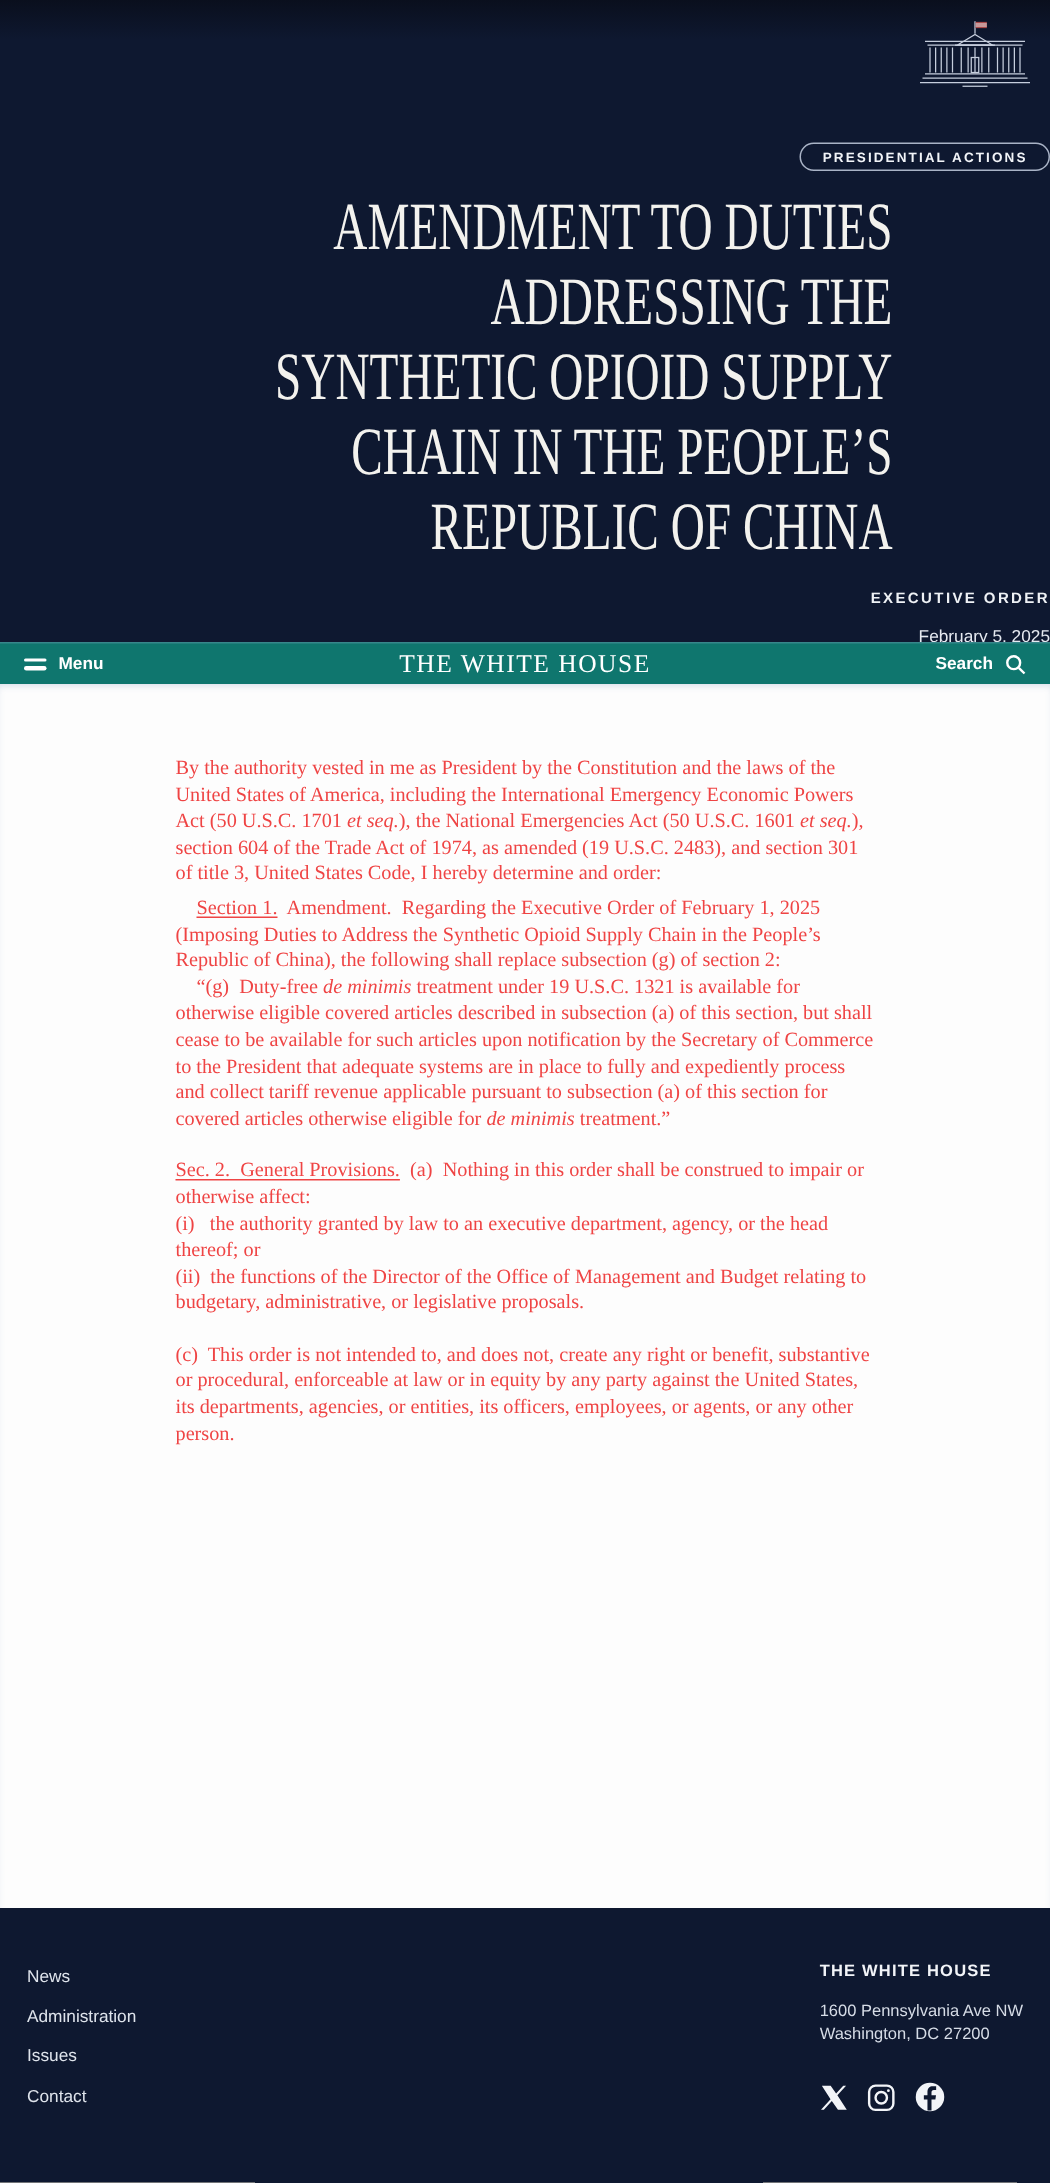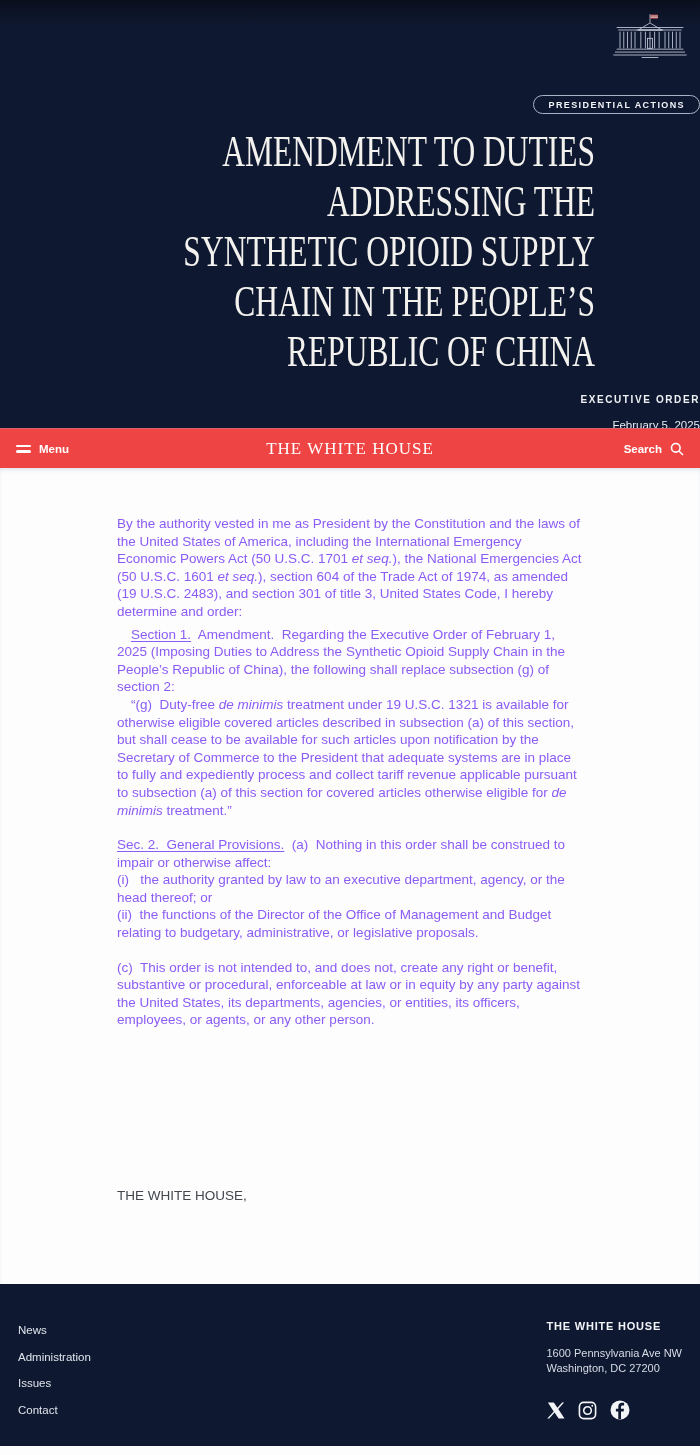--- a/index.html
+++ b/index.html
@@ -25,21 +25,21 @@
   }
   .title-line {
     display:block; font-size:45px; line-height:50px; white-space:nowrap;
     transform:scaleX(.70); transform-origin:50% 50%;
   }
   .kicker { margin-top:18px; color:#eef1f5; font-size:10px; font-weight:600; letter-spacing:1.6px; }
   .hero-date { margin-top:14px; color:#e6eaf1; font-size:11.5px;padding-left:48px; }
 
   
   .navbar {
-    height:40px; background:#ef4444; border-top:1px solid rgba(160,180,215,.28);
+    height:28px; background:#0f766e; border-top:1px solid rgba(160,180,215,.28);
     display:flex; align-items:center; justify-content:space-between; padding:4px 16px; position:relative;
   }
   .nav-btn {
     display:flex; align-items:center; gap:8px; background:none; border:none; cursor:pointer;
     color:#ffffff; font-family:"Liberation Sans", sans-serif; font-size:11.5px; font-weight:bold;
   }
   .menu-bars { display:inline-flex; flex-direction:column; gap:3px; }
   .menu-bars i { display:block; width:15px; height:2.5px; background:#fff; border-radius:2px; }
   .nav-brand {
     position:absolute; left:50%; top:50%; transform:translate(-50%,-50%);
@@ -47,33 +47,33 @@
     text-decoration:none; white-space:nowrap;
   }
 
   
   .main {
     height:816px; padding-top:47px; background:#fdfdfd; overflow:hidden;
     box-shadow:inset 0 3px 5px -2px rgba(110,140,180,.28);
   }
   .column { width:466px; margin:0 auto; }
   .article p {
-    font-size:13.5px; line-height:17.6px; color:#8b5cf6; white-space:pre-wrap;
+    font-size:13.5px; line-height:17.6px; color:#ef4444; white-space:pre-wrap;font-family:Liberation Serif, serif;
   }
   .article p.indent { text-indent:14px; }
   .article p.gap-s { margin-top:5px; }
   .article p.gap-l { margin-top:17px; }
   .it { font-style:italic; }
   .ul { text-decoration:underline; text-underline-offset:2px; }
   .signature { margin-top:156px; font-size:13.5px; line-height:22px; color:#42474d; }
   .signature .sig2 { padding-left:12px; }
 
   
   .footer {
-    height:162px; background:#0e1830; display:flex; justify-content:space-between;
+    height:183px; background:#0e1830; display:flex; justify-content:space-between;
     padding:36px 18px 0 18px; color:#e3e7ee;
   }
   .footer-links { list-style:none; }
   .footer-links li { margin-bottom:8.5px; }
   .footer-links a { color:#dfe4ec; font-size:11.5px; text-decoration:none; }
   .footer-right { text-align:left; }
   .footer-brand { font-size:11px; font-weight:bold; letter-spacing:.8px; color:#f2f4f8; }
   .footer-address { margin-top:14px; font-size:11px; line-height:15px; color:#d6dce6; }
   .socials { margin-top:24px; display:flex; align-items:center; gap:13px; }
   .socials a { display:inline-flex; align-items:center; }
@@ -155,21 +155,20 @@
       <article class="article">
           <p><span>By the authority vested in me as President by the Constitution and the laws of the United States of America, including the International Emergency Economic Powers Act (50 U.S.C. 1701 </span><span class="it">et seq.</span><span>), the National Emergencies Act (50 U.S.C. 1601 </span><span class="it">et seq.</span><span>), section 604 of the Trade Act of 1974, as amended (19 U.S.C. 2483), and section 301 of title 3, United States Code, I hereby determine and order:</span></p>
           <p class="indent gap-s"><span class="ul">Section 1.</span><span>  Amendment.  Regarding the Executive Order of February 1, 2025 (Imposing Duties to Address the Synthetic Opioid Supply Chain in the People’s Republic of China), the following shall replace subsection (g) of section 2:</span></p>
           <p class="indent"><span>“(g)  Duty-free </span><span class="it">de minimis</span><span> treatment under 19 U.S.C. 1321 is available for otherwise eligible covered articles described in subsection (a) of this section, but shall cease to be available for such articles upon notification by the Secretary of Commerce to the President that adequate systems are in place to fully and expediently process and collect tariff revenue applicable pursuant to subsection (a) of this section for covered articles otherwise eligible for </span><span class="it">de minimis</span><span> treatment.”</span></p>
           <p class="gap-l"><span class="ul">Sec. 2.  General Provisions.</span><span>  (a)  Nothing in this order shall be construed to impair or otherwise affect:</span></p>
           <p><span>(i)   the authority granted by law to an executive department, agency, or the head thereof; or</span></p>
           <p><span>(ii)  the functions of the Director of the Office of Management and Budget relating to budgetary, administrative, or legislative proposals.</span></p>
           <p class="gap-l"><span>(c)  This order is not intended to, and does not, create any right or benefit, substantive or procedural, enforceable at law or in equity by any party against the United States, its departments, agencies, or entities, its officers, employees, or agents, or any other person.</span></p>
         </article>
       <div class="signature">
-        <div>THE WHITE HOUSE,</div>
       </div>
     </div>
   </main>
 
   <footer class="footer">
     <ul class="footer-links">
         <li><a href="#">News</a></li>
         <li><a href="#">Administration</a></li>
         <li><a href="#">Issues</a></li>
         <li><a href="#">Contact</a></li>

